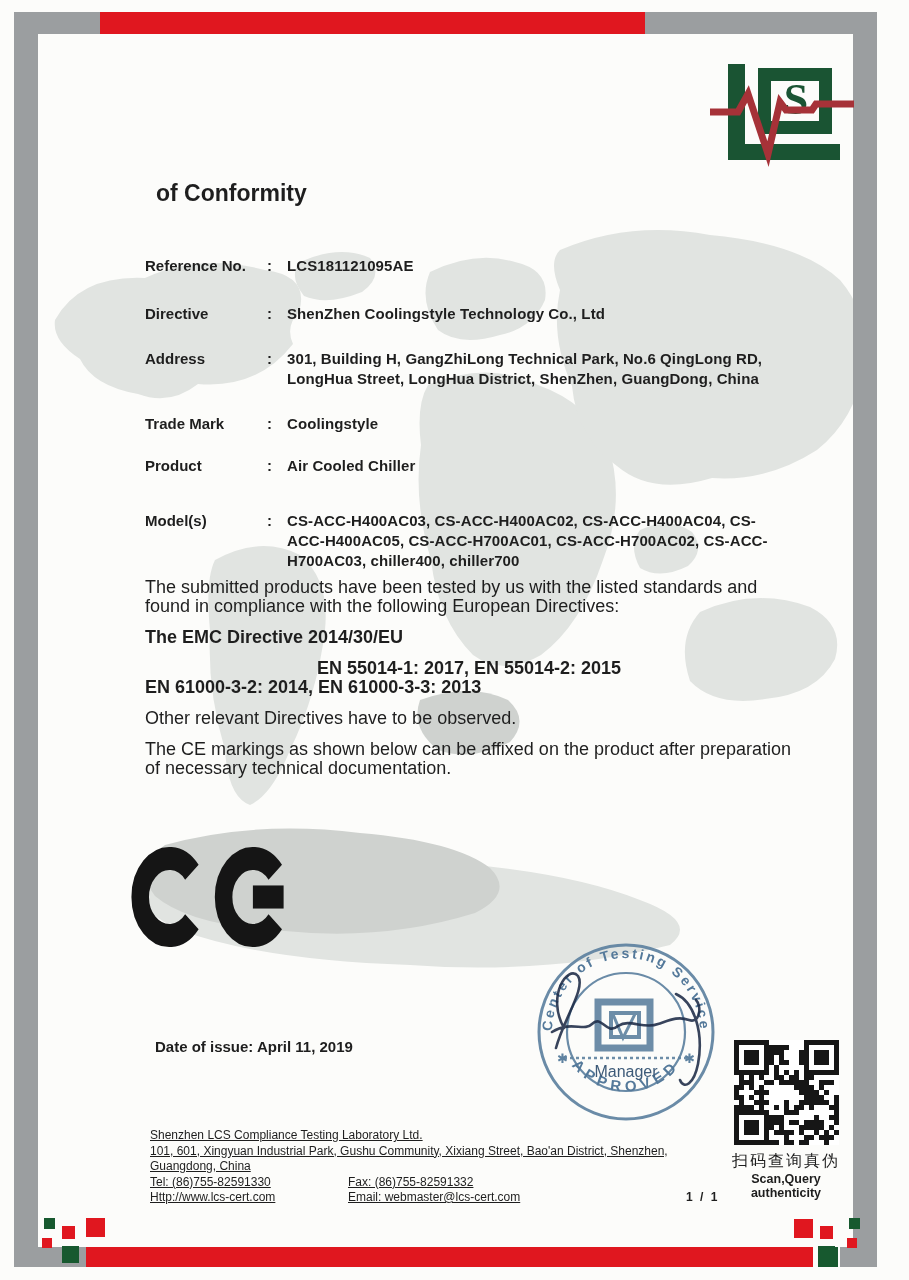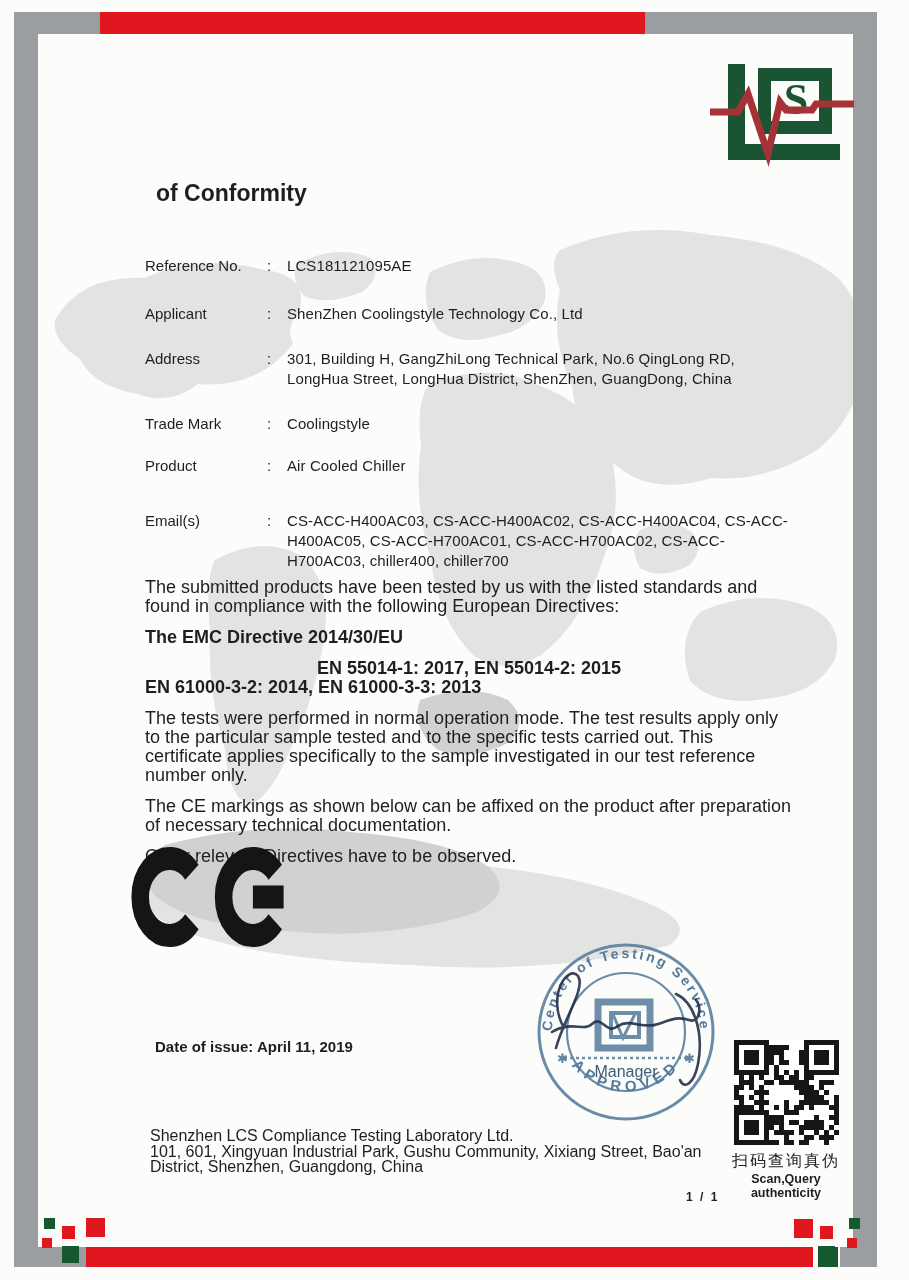--- a/index.html
+++ b/index.html
@@ -20,21 +20,21 @@
   .sq { position:absolute; z-index:2; }
   
   .logo-lcs { position:absolute; left:708px; top:58px; z-index:3; }
   .title    { position:absolute; left:155px; top:134px; z-index:3;
               font-size:38px; font-weight:bold; letter-spacing:1px; }
   .subtitle { position:absolute; left:156px; top:180px; z-index:3;
               font-size:23px; font-weight:bold; }
   
   .fields { position:absolute; left:145px; top:256px; width:648px; z-index:3; }
   .frow { display:grid; grid-template-columns:122px 20px 1fr;
-          font-size:15px; font-weight:normal; line-height:20px; }
+          font-size:15px; font-weight:bold; line-height:20px; }
   .frow .val { letter-spacing:.1px; }
   .mb1{margin-bottom:28px}.mb2{margin-bottom:25px}.mb3{margin-bottom:25px}
   .mb4{margin-bottom:22px}.mb5{margin-bottom:35px}
   
   .bodytext { position:absolute; left:145px; top:578px; width:648px; z-index:3;
               font-size:18px; line-height:19px; }
   .bodytext p { margin-bottom:12px; }
   .bold { font-weight:bold; }
   .std { margin-bottom:0 !important;text-align:center; }
   .std2 { margin-bottom:12px; }
@@ -50,21 +50,21 @@
              text-align:center; }
   .qrgrid { display:grid; grid-template-columns:repeat(21,5px);
             grid-auto-rows:5px; width:105px; margin:0 auto 6px auto;
             background:#fff; }
   .qrgrid .m { width:5px; height:5px; }
   .qrgrid .d { background:#161616; }
   .qr-zh { font-size:16px; font-weight:normal; letter-spacing:2px; }
   .qr-en { font-size:12.5px; font-weight:bold; }
   
   .footer { position:absolute; left:150px; top:1128px; width:565px; z-index:3;
-            font-size:16px; line-height:15.5px; }
+            font-size:12px; line-height:15.5px;text-decoration:underline; }
   .fgrid { display:grid; grid-template-columns:198px 1fr; }
   .pageno { position:absolute; left:686px; top:1178px; z-index:3;
             font-size:12px; font-weight:bold; letter-spacing:2px;margin-top:12px; }
 </style>
 </head>
 <body>
 
 <div class="page">
 
   <svg class="watermark" width="909" height="1280" viewBox="0 0 909 1280">
@@ -119,54 +119,53 @@
 
   <div class="subtitle">of Conformity</div>
 
   <div class="fields">
     <div class="frow mb1">
       <span>Reference No.</span>
       <span>:</span>
       <span class="val">LCS181121095AE</span>
     </div>
     <div class="frow mb2">
-      <span>Applicant</span>
+      <span>Directive</span>
       <span>:</span>
       <span class="val">ShenZhen Coolingstyle Technology Co., Ltd</span>
     </div>
     <div class="frow mb3">
       <span>Address</span>
       <span>:</span>
       <span class="val">301, Building H, GangZhiLong Technical Park, No.6 QingLong RD, LongHua Street, LongHua District, ShenZhen, GuangDong, China</span>
     </div>
     <div class="frow mb4">
       <span>Trade Mark</span>
       <span>:</span>
       <span class="val">Coolingstyle</span>
     </div>
     <div class="frow mb5">
       <span>Product</span>
       <span>:</span>
       <span class="val">Air Cooled Chiller</span>
     </div>
     <div class="frow">
-      <span>Email(s)</span>
+      <span>Model(s)</span>
       <span>:</span>
       <span class="val">CS-ACC-H400AC03, CS-ACC-H400AC02, CS-ACC-H400AC04, CS-ACC-H400AC05, CS-ACC-H700AC01, CS-ACC-H700AC02, CS-ACC-H700AC03, chiller400, chiller700</span>
     </div>
   </div>
 
   <div class="bodytext">
     <p>The submitted products have been tested by us with the listed standards and found in compliance with the following European Directives:</p>
     <p class="bold">The EMC Directive 2014/30/EU</p>
     <p class="bold std">EN 55014-1: 2017, EN 55014-2: 2015</p>
     <p class="bold std2">EN 61000-3-2: 2014, EN 61000-3-3: 2013</p>
-    <p>The tests were performed in normal operation mode. The test results apply only to the particular sample tested and to the specific tests carried out. This certificate applies specifically to the sample investigated in our test reference number only.</p>
+    <p>Other relevant Directives have to be observed.</p>
     <p>The CE markings as shown below can be affixed on the product after preparation of necessary technical documentation.</p>
-    <p>Other relevant Directives have to be observed.</p>
   </div>
 
   <div class="ce-wrap">
     <svg width="158" height="102" viewBox="0 0 216 106" preserveAspectRatio="none">
       <g fill="none" stroke="#151515" stroke-width="24">
         <path d="M 84.6 27.3 A 40 40 0 1 0 84.6 78.7"></path>
         <path d="M 198.6 27.3 A 40 40 0 1 0 198.6 78.7"></path>
         <path d="M 168 53 H 210"></path>
       </g>
     </svg>
@@ -654,17 +653,23 @@
         <div class="m"></div>
         <div class="m"></div>
       </div>
     <div class="qr-zh">扫码查询真伪</div>
     <div class="qr-en">Scan,Query authenticity</div>
   </div>
 
   <div class="footer">
     <div>Shenzhen LCS Compliance Testing Laboratory Ltd.</div>
     <div>101, 601, Xingyuan Industrial Park, Gushu Community, Xixiang Street, Bao'an District, Shenzhen, Guangdong, China</div>
+    <div class="fgrid">
+      <span>Tel: (86)755-82591330</span>
+      <span>Fax: (86)755-82591332</span>
+      <span>Http://www.lcs-cert.com</span>
+      <span>Email: webmaster@lcs-cert.com</span>
+    </div>
   </div>
 
   <div class="pageno">1 / 1</div>
 
 </div>
 
 </body></html>

